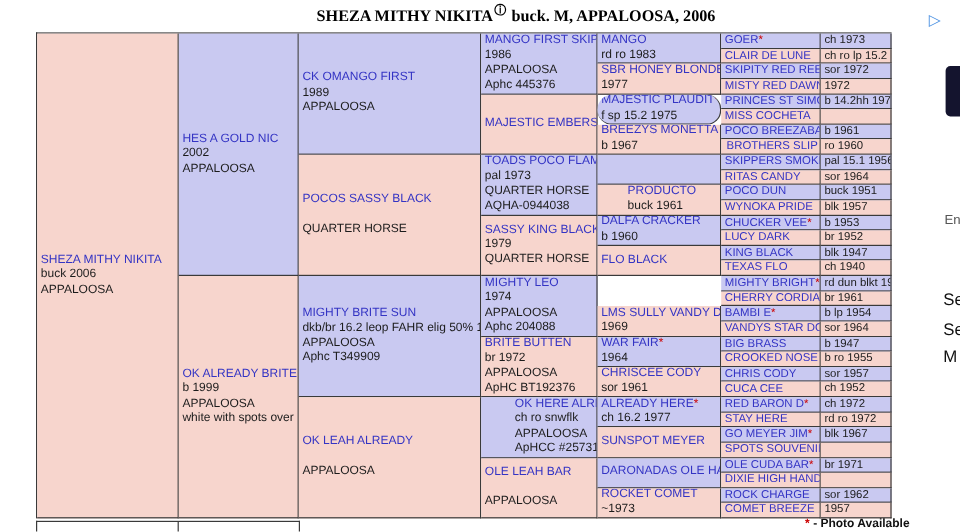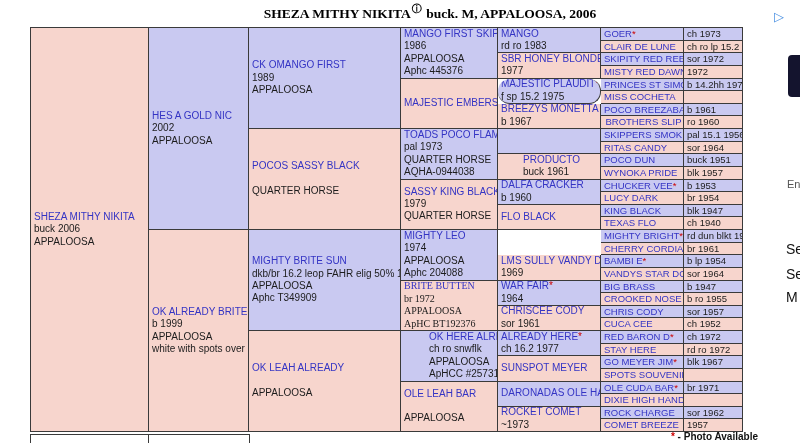--- a/index.html
+++ b/index.html
@@ -98,21 +98,21 @@
       <a class="hname">SASSY KING BLACK</a>
       <div class="dline">1979</div>
       <div class="dline">QUARTER HORSE</div>
     </div>
     <div class="cell m" style="grid-area: 17 / 4 / span 4;">
       <a class="hname">MIGHTY LEO</a>
       <div class="dline">1974</div>
       <div class="dline">APPALOOSA</div>
       <div class="dline">Aphc 204088</div>
     </div>
-    <div class="cell f" style="grid-area: 21 / 4 / span 4; font-family: Liberation Serif, serif;">
+    <div class="cell f" style="grid-area: 21 / 4 / span 4;">
       <a class="hname">BRITE BUTTEN</a>
       <div class="dline">br 1972</div>
       <div class="dline">APPALOOSA</div>
       <div class="dline">ApHC BT192376</div>
     </div>
     <div class="cell m" style="grid-area: 25 / 4 / span 4; padding-left: 28px;">
       <a class="hname">OK HERE ALREADY</a>
       <div class="dline">ch ro snwflk</div>
       <div class="dline">APPALOOSA</div>
       <div class="dline">ApHCC #25731</div>
@@ -227,21 +227,21 @@
       <a class="hname">WYNOKA PRIDE</a>
     </div>
     <div class="cell leafd f" style="grid-area: 12 / 7;">blk 1957</div>
     <div class="cell leaf m" style="grid-area: 13 / 6;">
       <a class="hname">CHUCKER VEE<span class="star">*</span></a>
     </div>
     <div class="cell leafd m" style="grid-area: 13 / 7;">b 1953</div>
     <div class="cell leaf f" style="grid-area: 14 / 6;">
       <a class="hname">LUCY DARK</a>
     </div>
-    <div class="cell leafd f" style="grid-area: 14 / 7;">br 1954</div>
+    <div class="cell leafd f" style="grid-area: 14 / 7;">br 1952</div>
     <div class="cell leaf m" style="grid-area: 15 / 6;">
       <a class="hname">KING BLACK</a>
     </div>
     <div class="cell leafd m" style="grid-area: 15 / 7;">blk 1947</div>
     <div class="cell leaf f" style="grid-area: 16 / 6;">
       <a class="hname">TEXAS FLO</a>
     </div>
     <div class="cell leafd f" style="grid-area: 16 / 7;">ch 1940</div>
     <div class="cell leaf m" style="grid-area: 17 / 6;">
       <a class="hname">MIGHTY BRIGHT<span class="star">*</span></a>
@@ -264,21 +264,21 @@
     </div>
     <div class="cell leafd m" style="grid-area: 21 / 7;">b 1947</div>
     <div class="cell leaf f" style="grid-area: 22 / 6;">
       <a class="hname">CROOKED NOSE TW</a>
     </div>
     <div class="cell leafd f" style="grid-area: 22 / 7;">b ro 1955</div>
     <div class="cell leaf m" style="grid-area: 23 / 6;">
       <a class="hname">CHRIS CODY</a>
     </div>
     <div class="cell leafd m" style="grid-area: 23 / 7;">sor 1957</div>
-    <div class="cell leaf f" style="grid-area: 24 / 6;">
+    <div class="cell leaf f" style="grid-area: 24 / 6; justify-content: flex-end;">
       <a class="hname">CUCA CEE</a>
     </div>
     <div class="cell leafd f" style="grid-area: 24 / 7;">ch 1952</div>
     <div class="cell leaf m" style="grid-area: 25 / 6;">
       <a class="hname">RED BARON D<span class="star">*</span></a>
     </div>
     <div class="cell leafd m" style="grid-area: 25 / 7;">ch 1972</div>
     <div class="cell leaf f" style="grid-area: 26 / 6;">
       <a class="hname">STAY HERE</a>
     </div>

